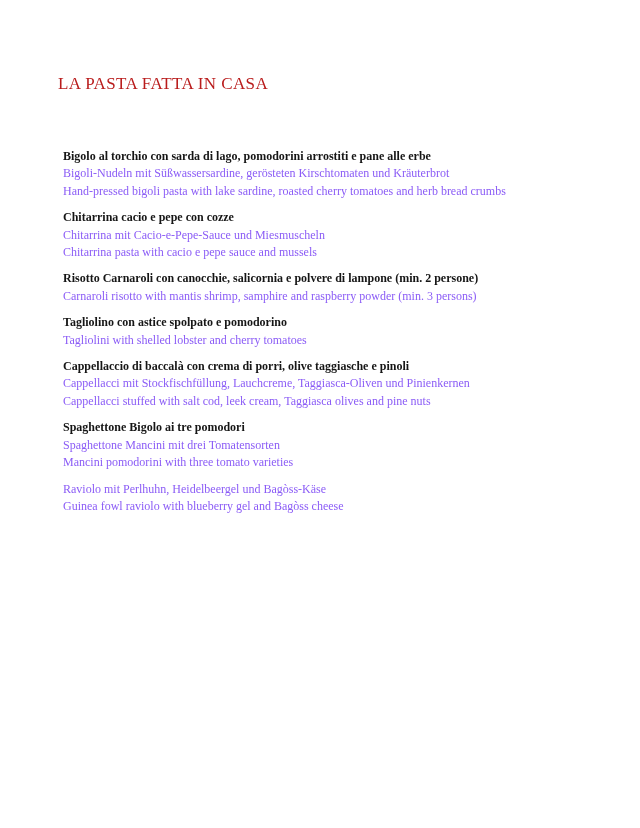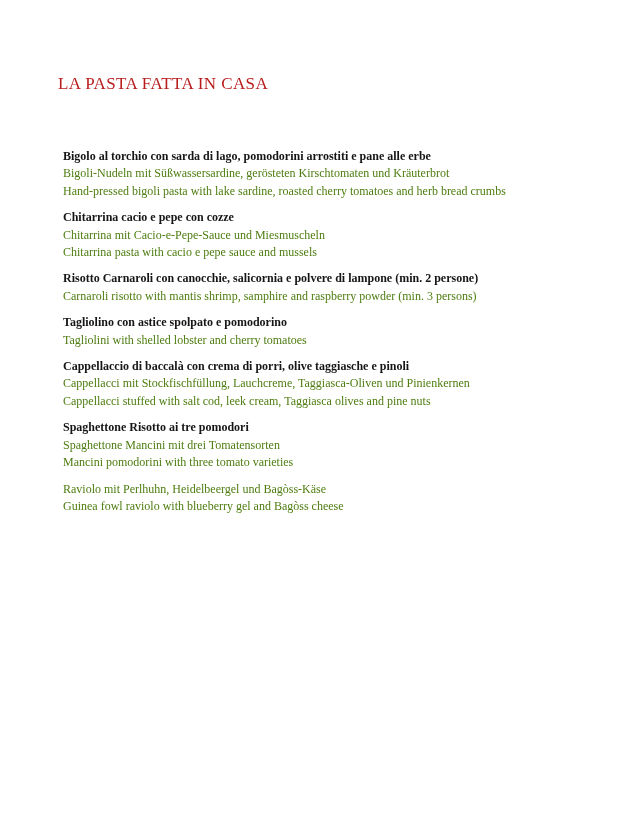--- a/index.html
+++ b/index.html
@@ -45,21 +45,21 @@
     font-size: 12px;
     line-height: 13.4px;
     white-space: nowrap;
   }
   .dish-it {
     font-weight: bold;
     color: #161616;
   }
   .dish-de, .dish-en {
     font-weight: normal;
-    color: #4d7c0f;
+    color: #8b5cf6;
   }
 </style>
 </head>
 <body>
 
 <main class="page">
 
   <h1 class="page-title">LA PASTA FATTA IN CASA</h1>
 
   <section class="menu-list">
@@ -86,21 +86,21 @@
       <p class="dish-en">Tagliolini with shelled lobster and cherry tomatoes</p>
     </article>
 
     <article class="menu-item">
       <p class="dish-it">Cappellaccio di baccalà con crema di porri, olive taggiasche e pinoli</p>
       <p class="dish-de">Cappellacci mit Stockfischfüllung, Lauchcreme, Taggiasca-Oliven und Pinienkernen</p>
       <p class="dish-en">Cappellacci stuffed with salt cod, leek cream, Taggiasca olives and pine nuts</p>
     </article>
 
     <article class="menu-item">
-      <p class="dish-it">Spaghettone Risotto ai tre pomodori</p>
+      <p class="dish-it">Spaghettone Bigolo ai tre pomodori</p>
       <p class="dish-de">Spaghettone Mancini mit drei Tomatensorten</p>
       <p class="dish-en">Mancini pomodorini with three tomato varieties</p>
     </article>
 
     <article class="menu-item">
       <p class="dish-de">Raviolo mit Perlhuhn, Heidelbeergel und Bagòss-Käse</p>
       <p class="dish-en">Guinea fowl raviolo with blueberry gel and Bagòss cheese</p>
     </article>
 
   </section>

